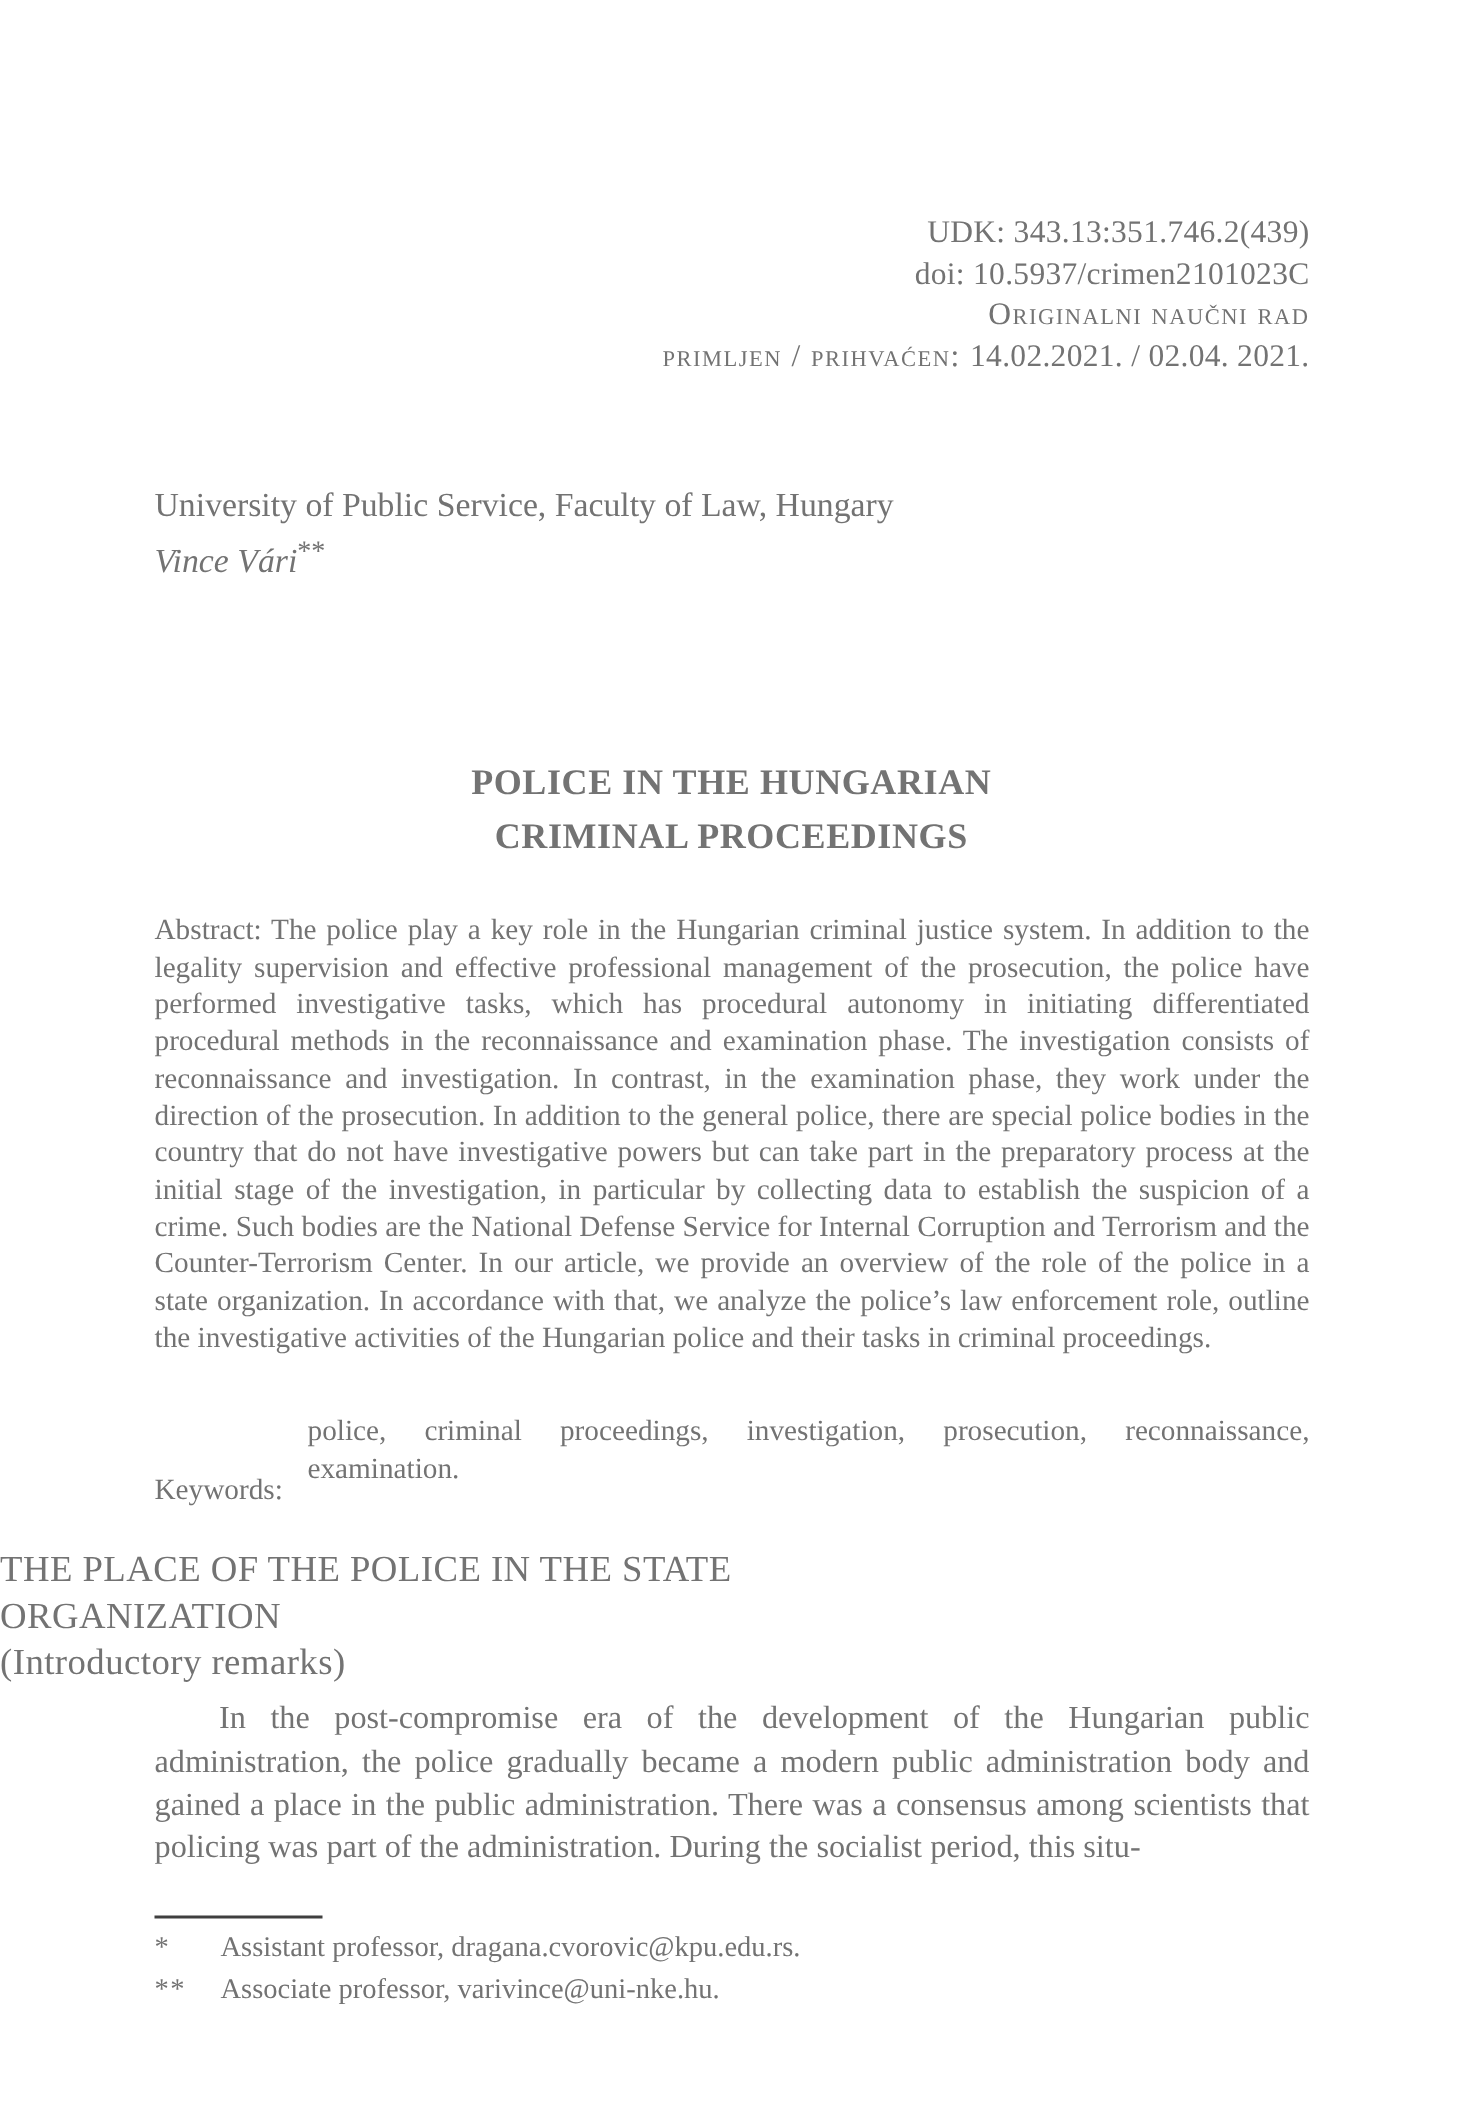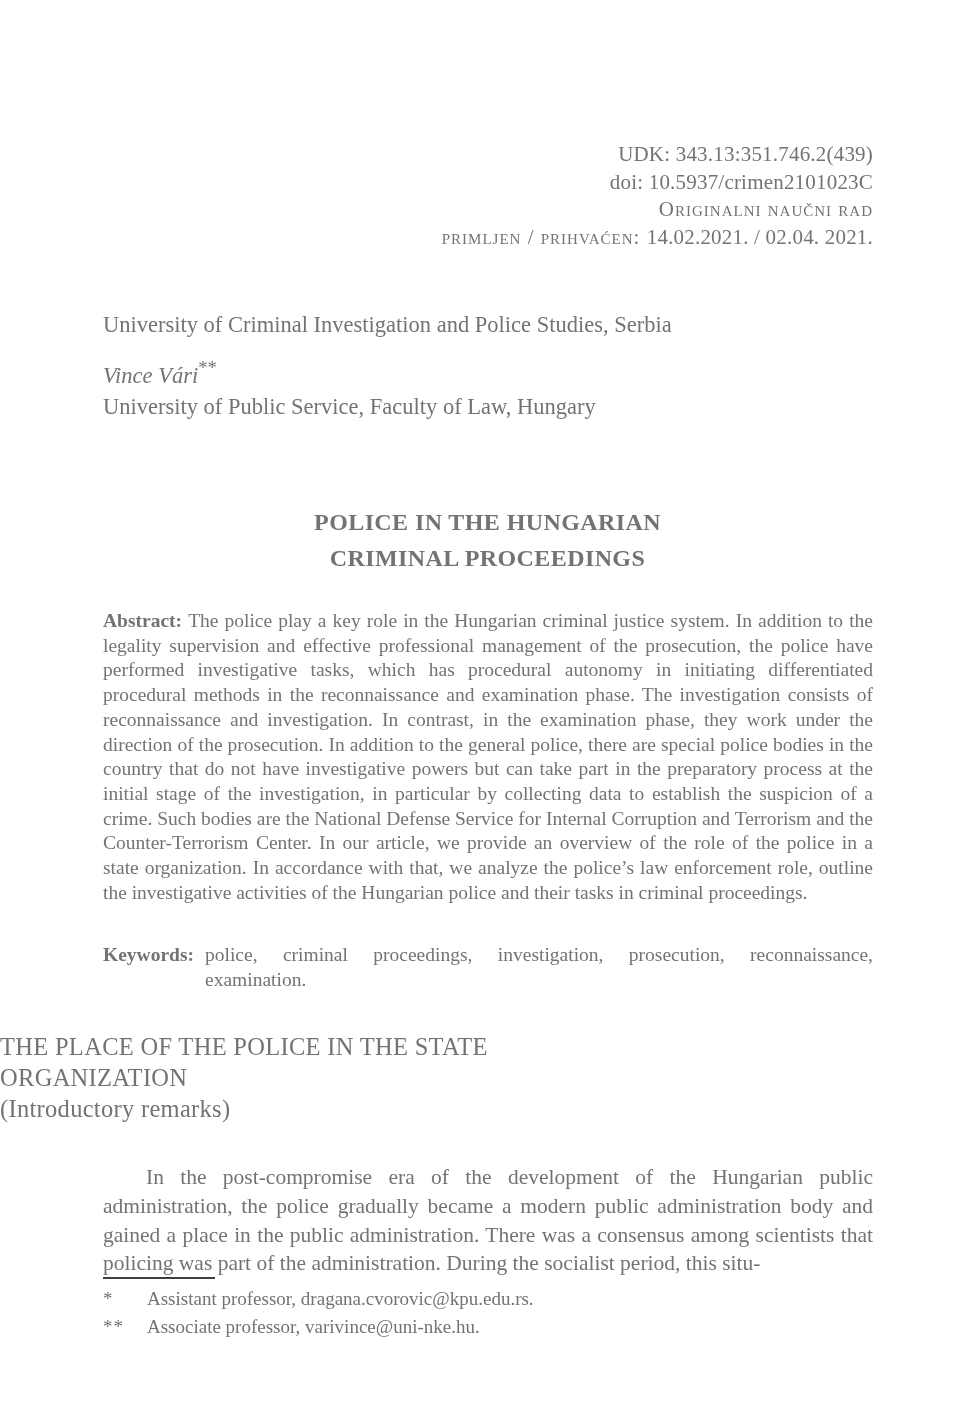--- a/index.html
+++ b/index.html
@@ -57,21 +57,21 @@
   .abstract {
     position: absolute;
     left: 103px;
     width: 770px;
     top: 609px;
     font-size: 19.5px;
     line-height: 24.7px;
     text-align: justify;
     margin: 0;
   }
-  .abstract b, .kw-label { font-weight: 700; }
+  .abstract b, .kw-label { font-weight: 400; margin-top: 39px; }
   
   .keywords {
     position: absolute;
     left: 103px;
     width: 770px;
     top: 943px;
     font-size: 19.5px;
     line-height: 24.7px;
     box-sizing: border-box;
     padding-left: 102px;
@@ -92,21 +92,21 @@
     font-size: 24.5px;
     font-weight: 400;
     line-height: 31px;
     letter-spacing: 0.3px;
   }
   
   .body-par {
     position: absolute;
     left: 103px;
     width: 770px;
-    top: 1163px;
+    top: 1131px;
     font-size: 21.5px;
     line-height: 28.8px;
     text-align: justify;
     text-indent: 43px;
     margin: 0;
   }
   
   .footnote-rule {
     position: absolute;
     left: 103px;
@@ -136,25 +136,24 @@
 
   <div class="meta-block">
     <div>UDK: 343.13:351.746.2(439)</div>
     <div>doi: 10.5937/crimen2101023C</div>
     <div class="sc">Originalni naučni rad</div>
     <div><span class="sc">primljen / prihvaćen: </span><span>14.02.2021. / 02.04. 2021.</span></div>
   </div>
 
   <div class="authors-block">
     <div class="author-group">
-      <div>University of Criminal Investigation and Police Studies, Serbia</div>
     </div>
     <div class="author-group">
+      <div>University of Public Service, Faculty of Law, Hungary</div>
       <div><span class="author-name">Vince Vári</span><sup>**</sup></div>
-      <div>University of Public Service, Faculty of Law, Hungary</div>
     </div>
   </div>
 
   <div class="article-title">
     <div>POLICE IN THE HUNGARIAN</div>
     <div>CRIMINAL PROCEEDINGS</div>
   </div>
 
   <p class="abstract"><b>Abstract: </b><span>The police play a key role in the Hungarian criminal justice system. In addition to the legality supervision and effective professional management of the prosecution, the police have performed investigative tasks, which has procedural autonomy in initiating differentiated procedural methods in the reconnaissance and examination phase. The investigation consists of reconnaissance and investigation. In contrast, in the examination phase, they work under the direction of the prosecution. In addition to the general police, there are special police bodies in the country that do not have investigative powers but can take part in the preparatory process at the initial stage of the investigation, in particular by collecting data to establish the suspicion of a crime. Such bodies are the National Defense Service for Internal Corruption and Terrorism and the Counter-Terrorism Center. In our article, we provide an overview of the role of the police in a state organization. In accordance with that, we analyze the police’s law enforcement role, outline the investigative activities of the Hungarian police and their tasks in criminal proceedings.</span></p>
 

